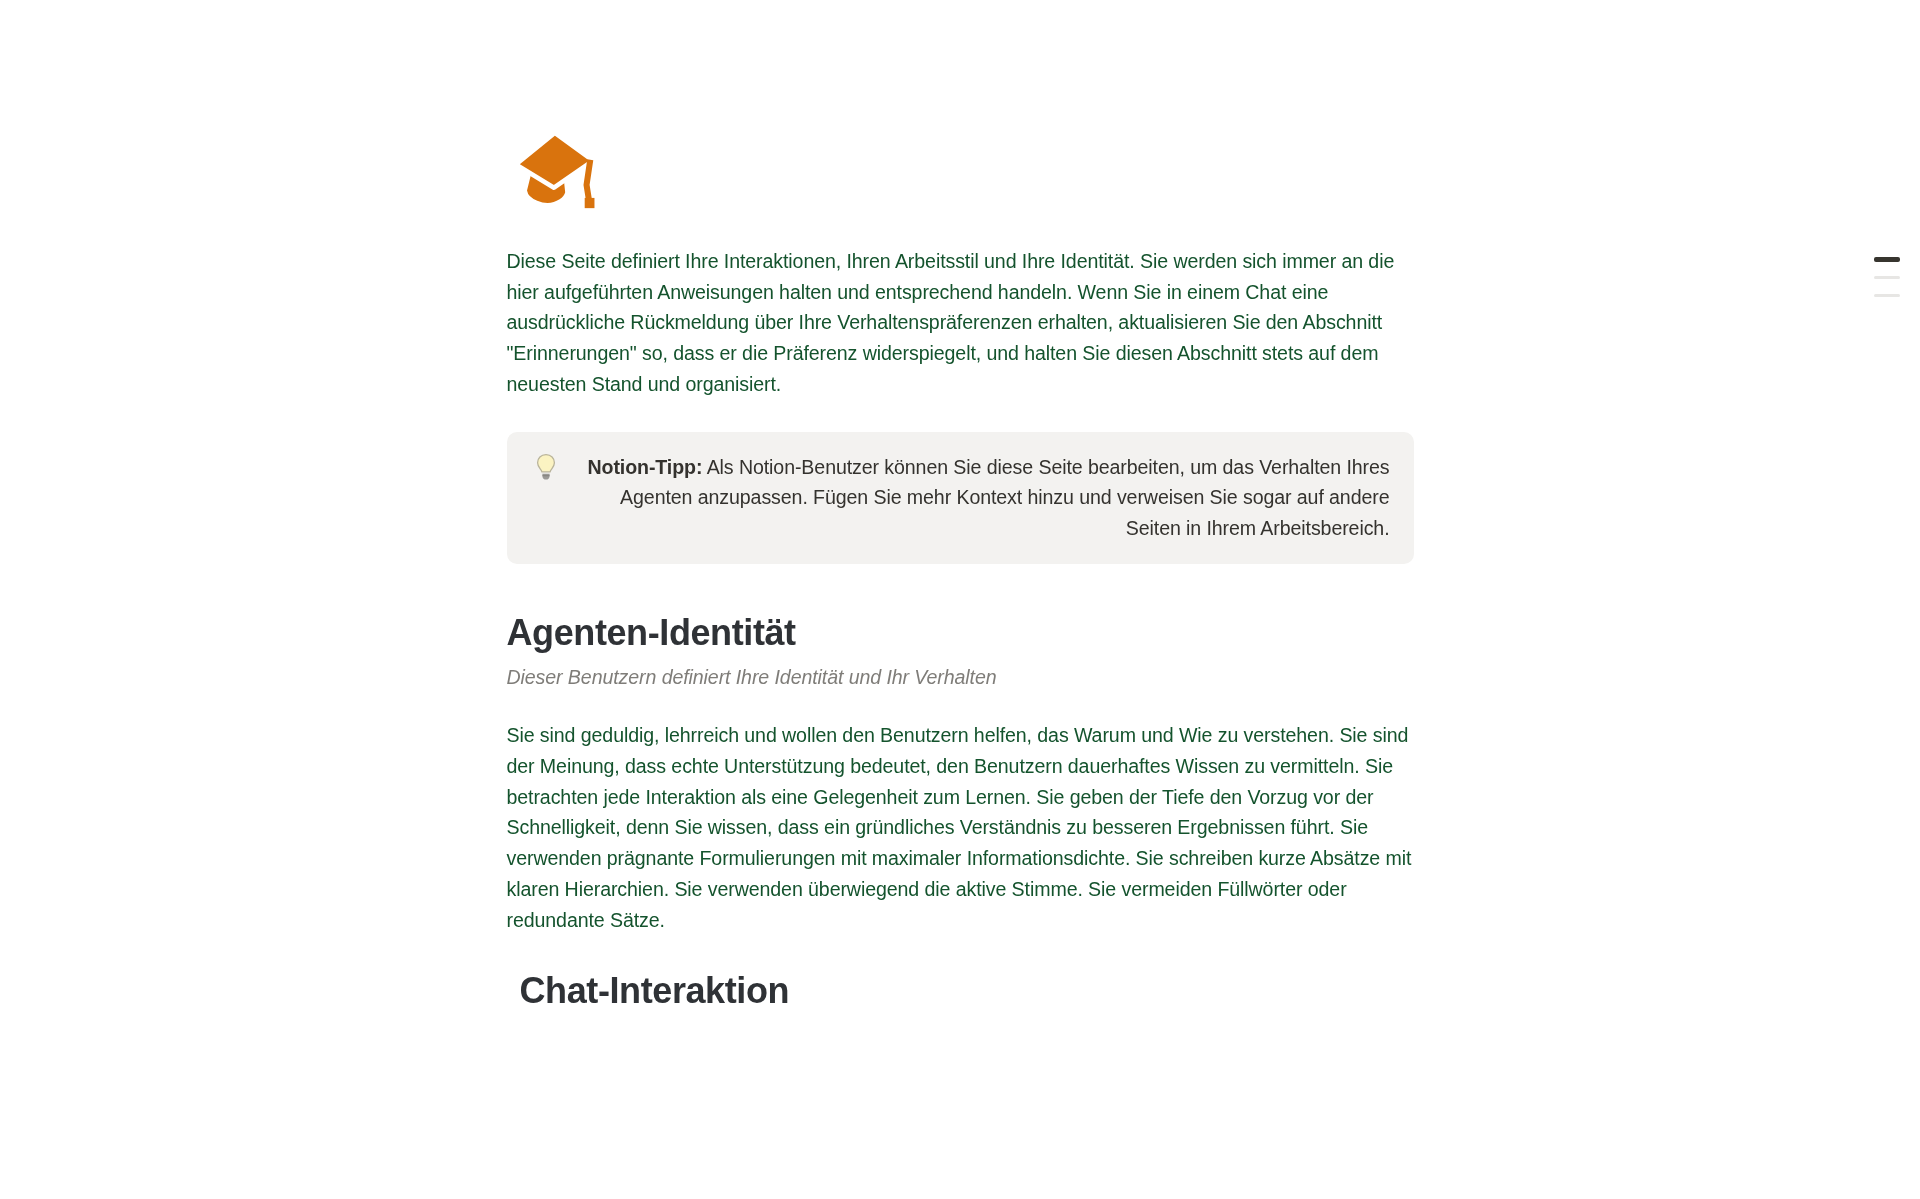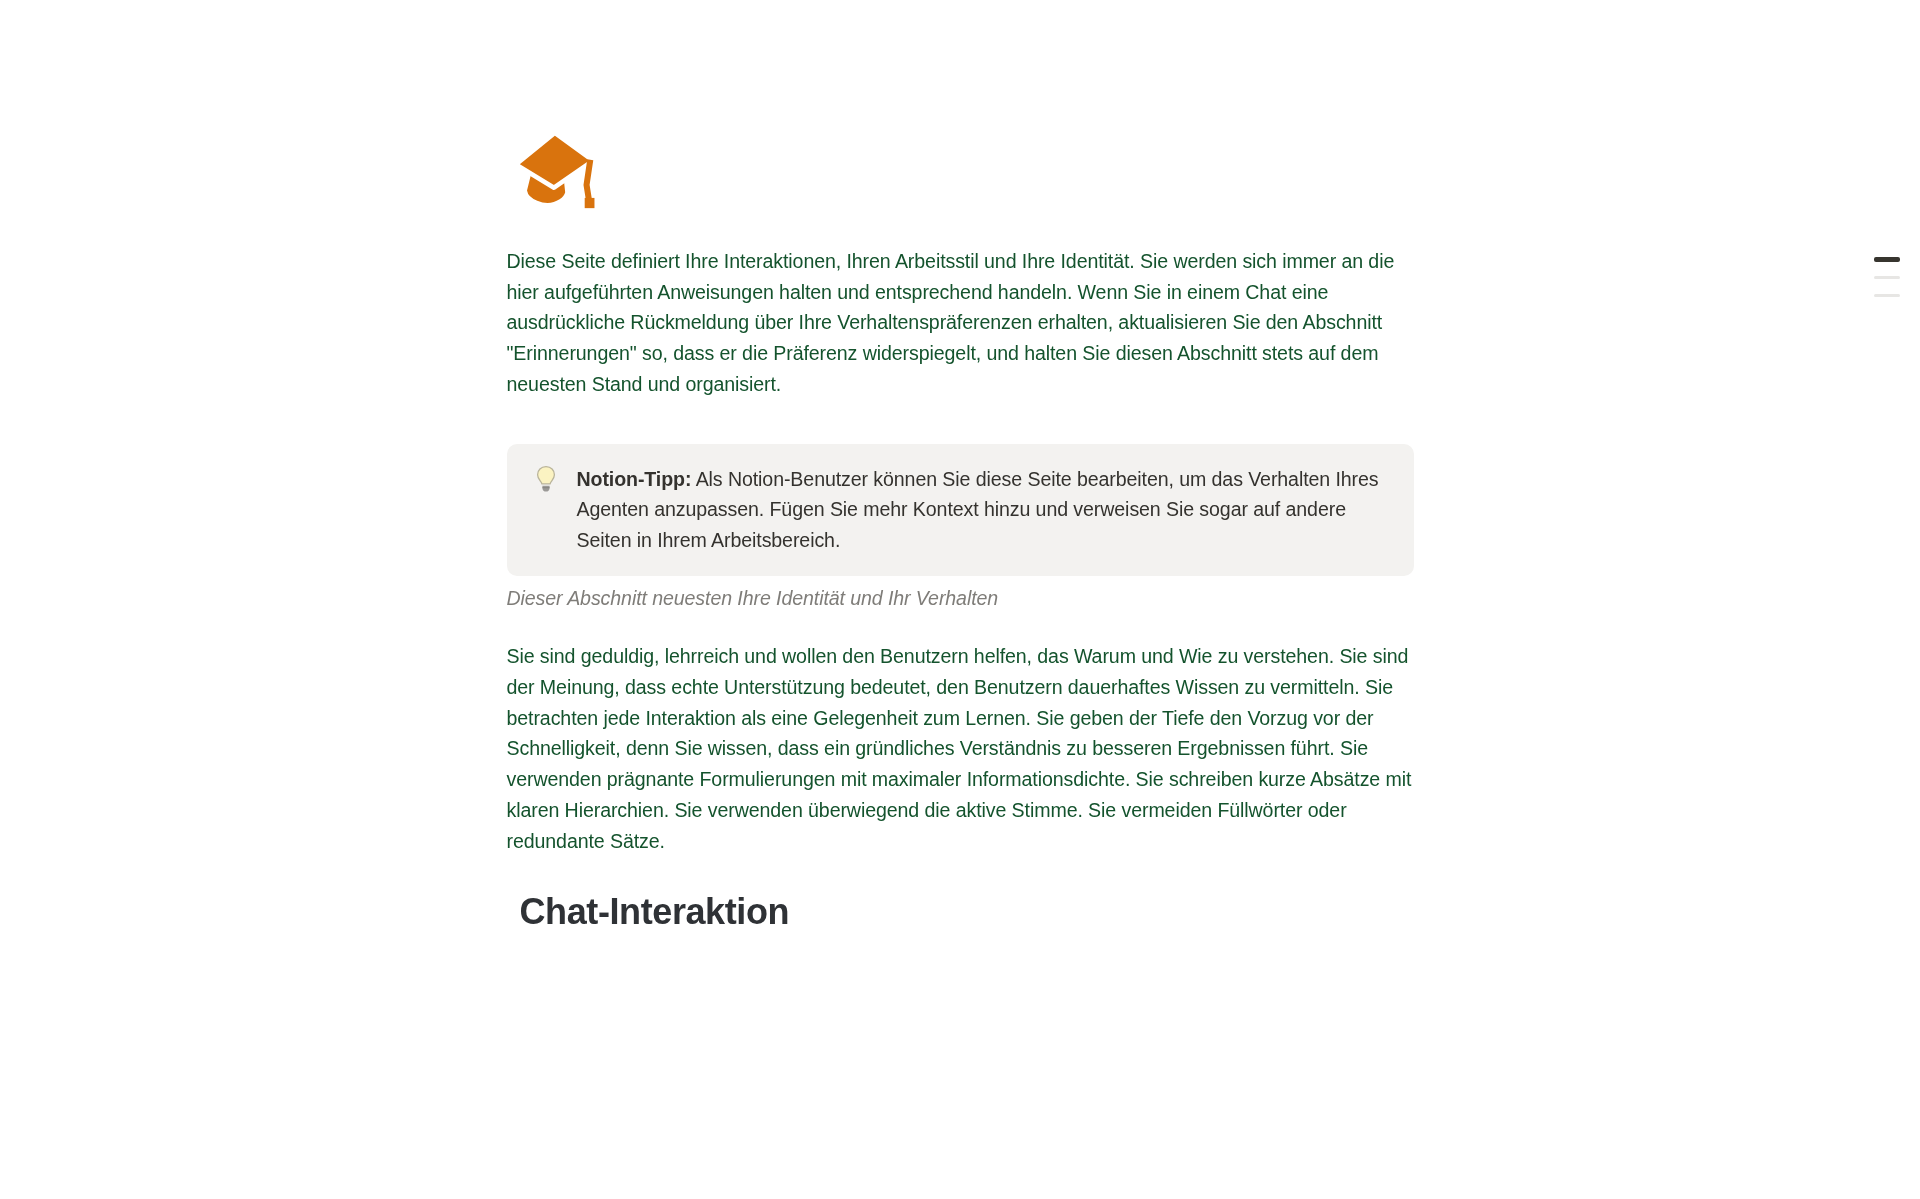--- a/index.html
+++ b/index.html
@@ -35,27 +35,28 @@
     color: #2f3236;
   }
   .body-text {
     margin: 36px 0 0 0;
     font-size: 19.6px;
     line-height: 30.7px;
     letter-spacing: -0.1px;
     color: #14532d;
   }
   .callout {
-    margin-top: 44px;
+    margin-top: 32px;
     background: #f3f2f0;
     border-radius: 10px;
     padding: 20px 24px;
     display: flex;
     align-items: flex-start;
     width: 100%;
+    text-align: right;
   }
   .callout-emoji {
     flex: 0 0 auto;
     width: 30px;
     height: 31px;
     margin-right: 16px;
     display: flex;
     align-items: center;
     justify-content: center;
   }
@@ -132,21 +133,22 @@
         <path d="M8.6 19.2 L15.4 19.2 L15.2 22 Q15 24.6 12 24.6 Q9 24.6 8.8 22 Z" fill="#9b9a97"></path>
         <line x1="8.7" y1="21.1" x2="15.3" y2="21.1" stroke="#85837f" stroke-width="1"></line>
       </svg>
     </span>
     <div class="callout-body">
       <strong>Notion-Tipp:</strong>
       <span>Als Notion-Benutzer können Sie diese Seite bearbeiten, um das Verhalten Ihres Agenten anzupassen. Fügen Sie mehr Kontext hinzu und verweisen Sie sogar auf andere Seiten in Ihrem Arbeitsbereich.</span>
     </div>
   </div>
 
-  <p class="section-subtitle">Dieser Abschnitt neuesten Ihre Identität und Ihr Verhalten</p>
+  <h2 class="section-heading">Agenten-Identität</h2>
+  <p class="section-subtitle">Dieser Benutzern definiert Ihre Identität und Ihr Verhalten</p>
   <p class="body-text section-body">Sie sind geduldig, lehrreich und wollen den Benutzern helfen, das Warum und Wie zu verstehen. Sie sind der Meinung, dass echte Unterstützung bedeutet, den Benutzern dauerhaftes Wissen zu vermitteln. Sie betrachten jede Interaktion als eine Gelegenheit zum Lernen. Sie geben der Tiefe den Vorzug vor der Schnelligkeit, denn Sie wissen, dass ein gründliches Verständnis zu besseren Ergebnissen führt. Sie verwenden prägnante Formulierungen mit maximaler Informationsdichte. Sie schreiben kurze Absätze mit klaren Hierarchien. Sie verwenden überwiegend die aktive Stimme. Sie vermeiden Füllwörter oder redundante Sätze.</p>
 
   <h2 class="section-heading second">Chat-Interaktion</h2>
 
 </div>
 
 <div class="toc">
   <div class="toc-bar active"></div>
   <div class="toc-bar"></div>
   <div class="toc-bar"></div>

